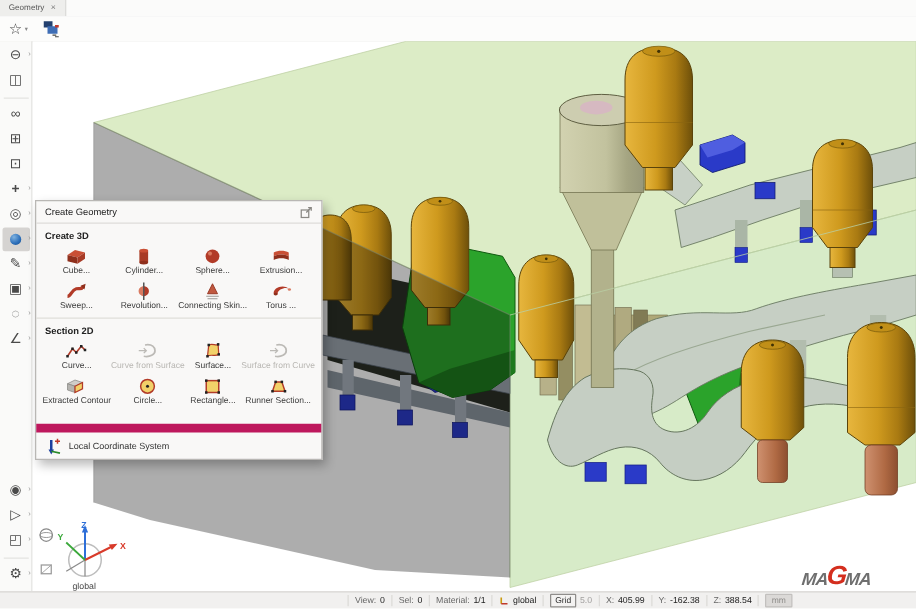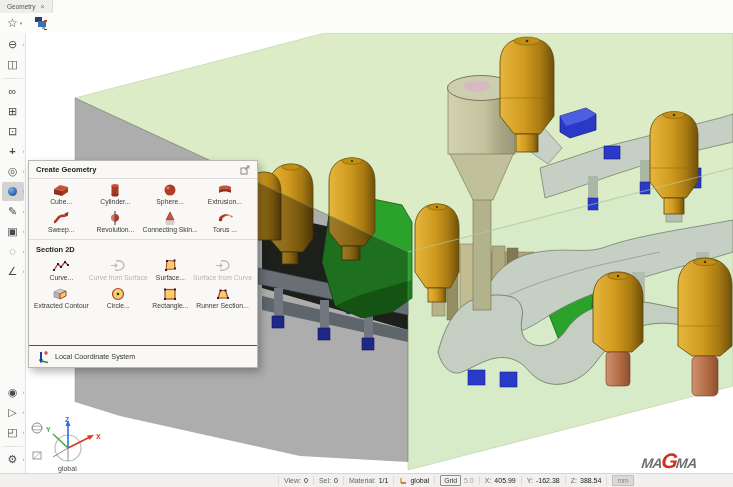--- a/index.html
+++ b/index.html
@@ -38,28 +38,28 @@
   
   .viewport{position:absolute;left:26px;top:33px;width:707px;height:440px;}
   .viewport svg{display:block;}
 
   
   .geo-panel{position:absolute;left:28px;top:160px;width:230px;height:208px;background:#f9f8f7;
              border:1px solid #b9b7b4;box-shadow:3px 4px 8px rgba(0,0,0,.28);z-index:6;
              display:flex;flex-direction:column;box-sizing:border-box;}
   .phead{height:17px;border-bottom:1px solid #dedcda;display:flex;align-items:center;
          padding:0 6px 0 7px;flex:none;}
-  .ptitle{font-size:7.5px;font-weight:bold;color:#222;flex:1;}
+  .ptitle{font-size:7.5px;font-weight:normal;color:#222;flex:1;}
   .psection-label{font-size:7.5px;font-weight:bold;color:#222;margin:5px 0 1px 7px;}
   .pgrid{display:grid;grid-template-columns:repeat(4,1fr);padding:0 5px;text-align:center;}
   .pitem{display:flex;flex-direction:column;align-items:center;padding:2px 0 1px;}
   .plabel{font-size:6.8px;color:#3b3b3b;white-space:nowrap;line-height:1.2;}
   .pitem.disabled .plabel{color:#b8b6b2;}
   .psep{border-top:1px solid #e0deda;margin-top:4px;}
-  .pfooter{margin-top:auto;border-top:1px solid #be185d;height:21px;display:flex;align-items:center;
+  .pfooter{margin-top:auto;border-top:7px solid #be185d;height:21px;display:flex;align-items:center;
            gap:5px;padding-left:8px;font-size:7.2px;color:#333;flex:none;}
 
   
   .statusbar{position:absolute;left:0;top:473px;width:733px;height:14px;background:#f1f0ef;
              border-top:1px solid #d8d6d4;box-sizing:border-box;}
   .status-items{position:absolute;left:278px;top:0;height:13px;display:flex;align-items:center;
                 font-size:7px;color:#666;}
   .sseg{display:flex;align-items:center;gap:3px;padding:0 5px;height:9px;border-left:1px solid #dcdad8;}
   .sseg:first-child{border-left:1px solid #dcdad8;}
   .sseg .val{color:#222;}
@@ -352,20 +352,21 @@
 
   <div class="geo-panel">
     <div class="phead">
       <span class="ptitle">Create Geometry</span>
       <svg width="11" height="10" viewBox="0 0 11 10">
         <rect x="1" y="3" width="6" height="6" fill="none" stroke="#8a8884" stroke-width="1"></rect>
         <path d="M5,5 L9,1 M6.5,1 H9 V3.5" fill="none" stroke="#8a8884" stroke-width="1"></path>
       </svg>
     </div>
 
+    <div class="psection-label">Create 3D</div>
     <div class="pgrid">
       <div class="pitem">
         <svg width="20" height="17" viewBox="0 0 20 17">
           <polygon points="3,8 9,4 17,6 11,10" fill="#c94f35"></polygon>
           <polygon points="3,8 11,10 11,15 3,13" fill="#8f2f1c"></polygon>
           <polygon points="11,10 17,6 17,11 11,15" fill="#a83b26"></polygon>
         </svg>
         <span class="plabel">Cube...</span>
       </div>
       <div class="pitem">

